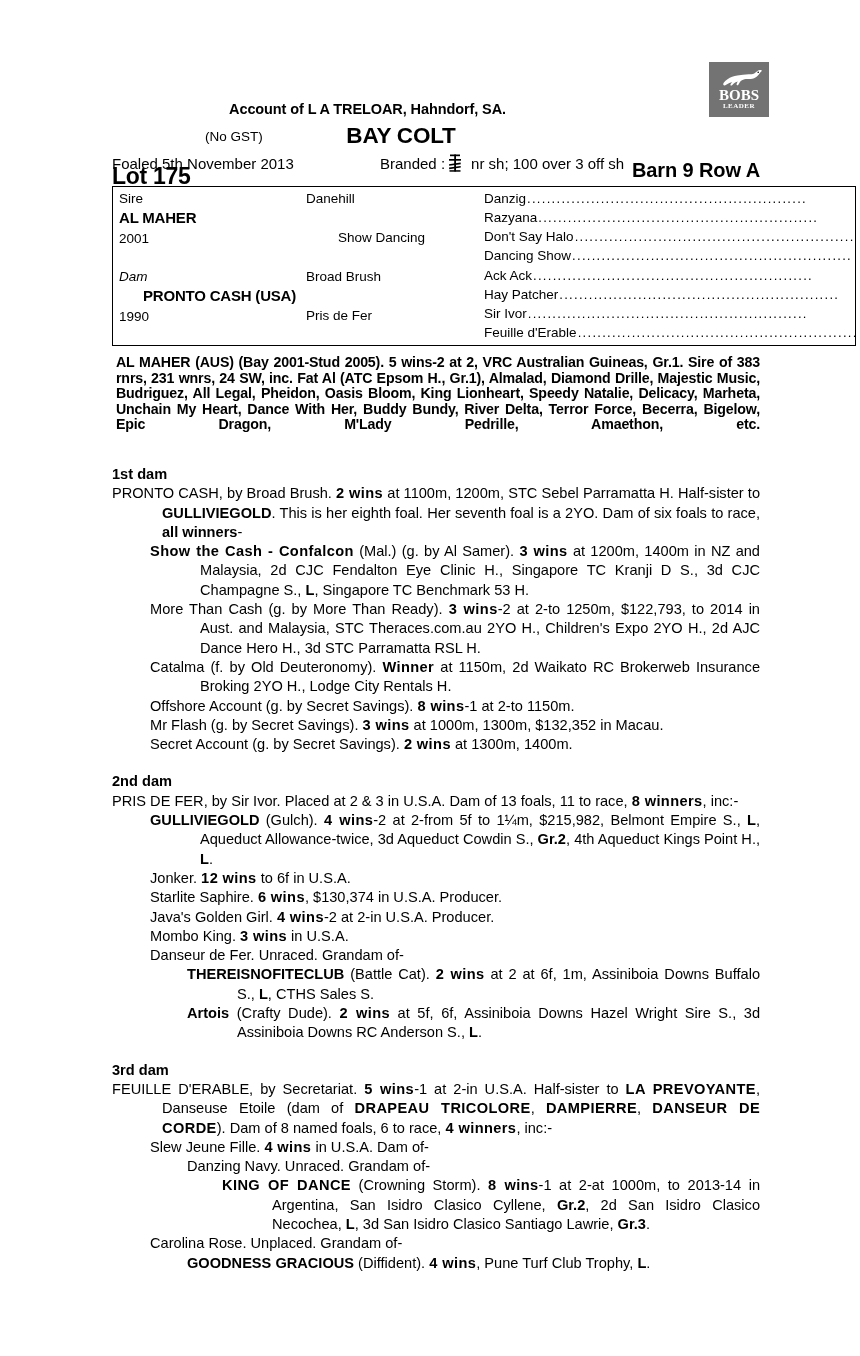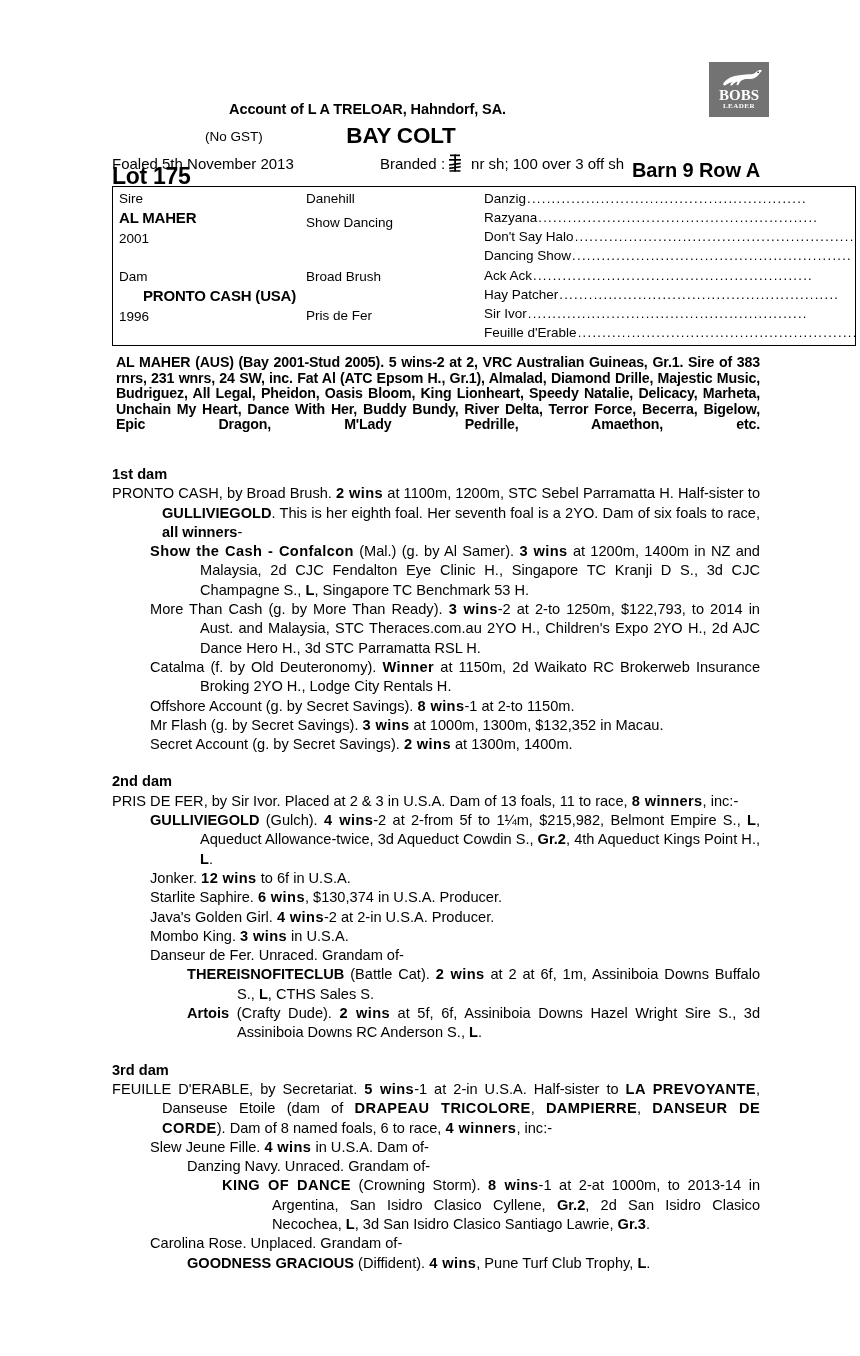--- a/index.html
+++ b/index.html
@@ -273,26 +273,26 @@
         </svg>
       </span>
       <span>nr sh; 100 over 3 off sh</span>
     </span>
   </div>
 
   <div class="ped-table">
     <div class="ped-row c1" style="top:2px;">Sire</div>
     <div class="ped-row c1 ped-name" style="top:21px;">AL MAHER</div>
     <div class="ped-row c1" style="top:42px;">2001</div>
-    <div class="ped-row c1" style="top:80px;">Dam</div>
+    <div class="ped-row c1" style="top:80px;font-style:italic;">Dam</div>
     <div class="ped-row c1 ped-name" style="top:99px;margin-left:24px;">PRONTO CASH (USA)</div>
-    <div class="ped-row c1" style="top:120px;">1996</div>
+    <div class="ped-row c1" style="top:120px;">1990</div>
 
     <div class="ped-row c2" style="top:2px;">Danehill</div>
-    <div class="ped-row c2" style="top:26px;">Show Dancing</div>
+    <div class="ped-row c2" style="top:41px;margin-left:32px;">Show Dancing</div>
     <div class="ped-row c2" style="top:80px;">Broad Brush</div>
     <div class="ped-row c2" style="top:119px;">Pris de Fer</div>
 
     <div class="ped-row c3 dots-row" style="top:2px;">
       <span class="lhs">Danzig</span>
       <span class="dots">.........................................................</span>
 
     </div>
     <div class="ped-row c3 dots-row" style="top:21px;">
       <span class="lhs">Razyana</span>

